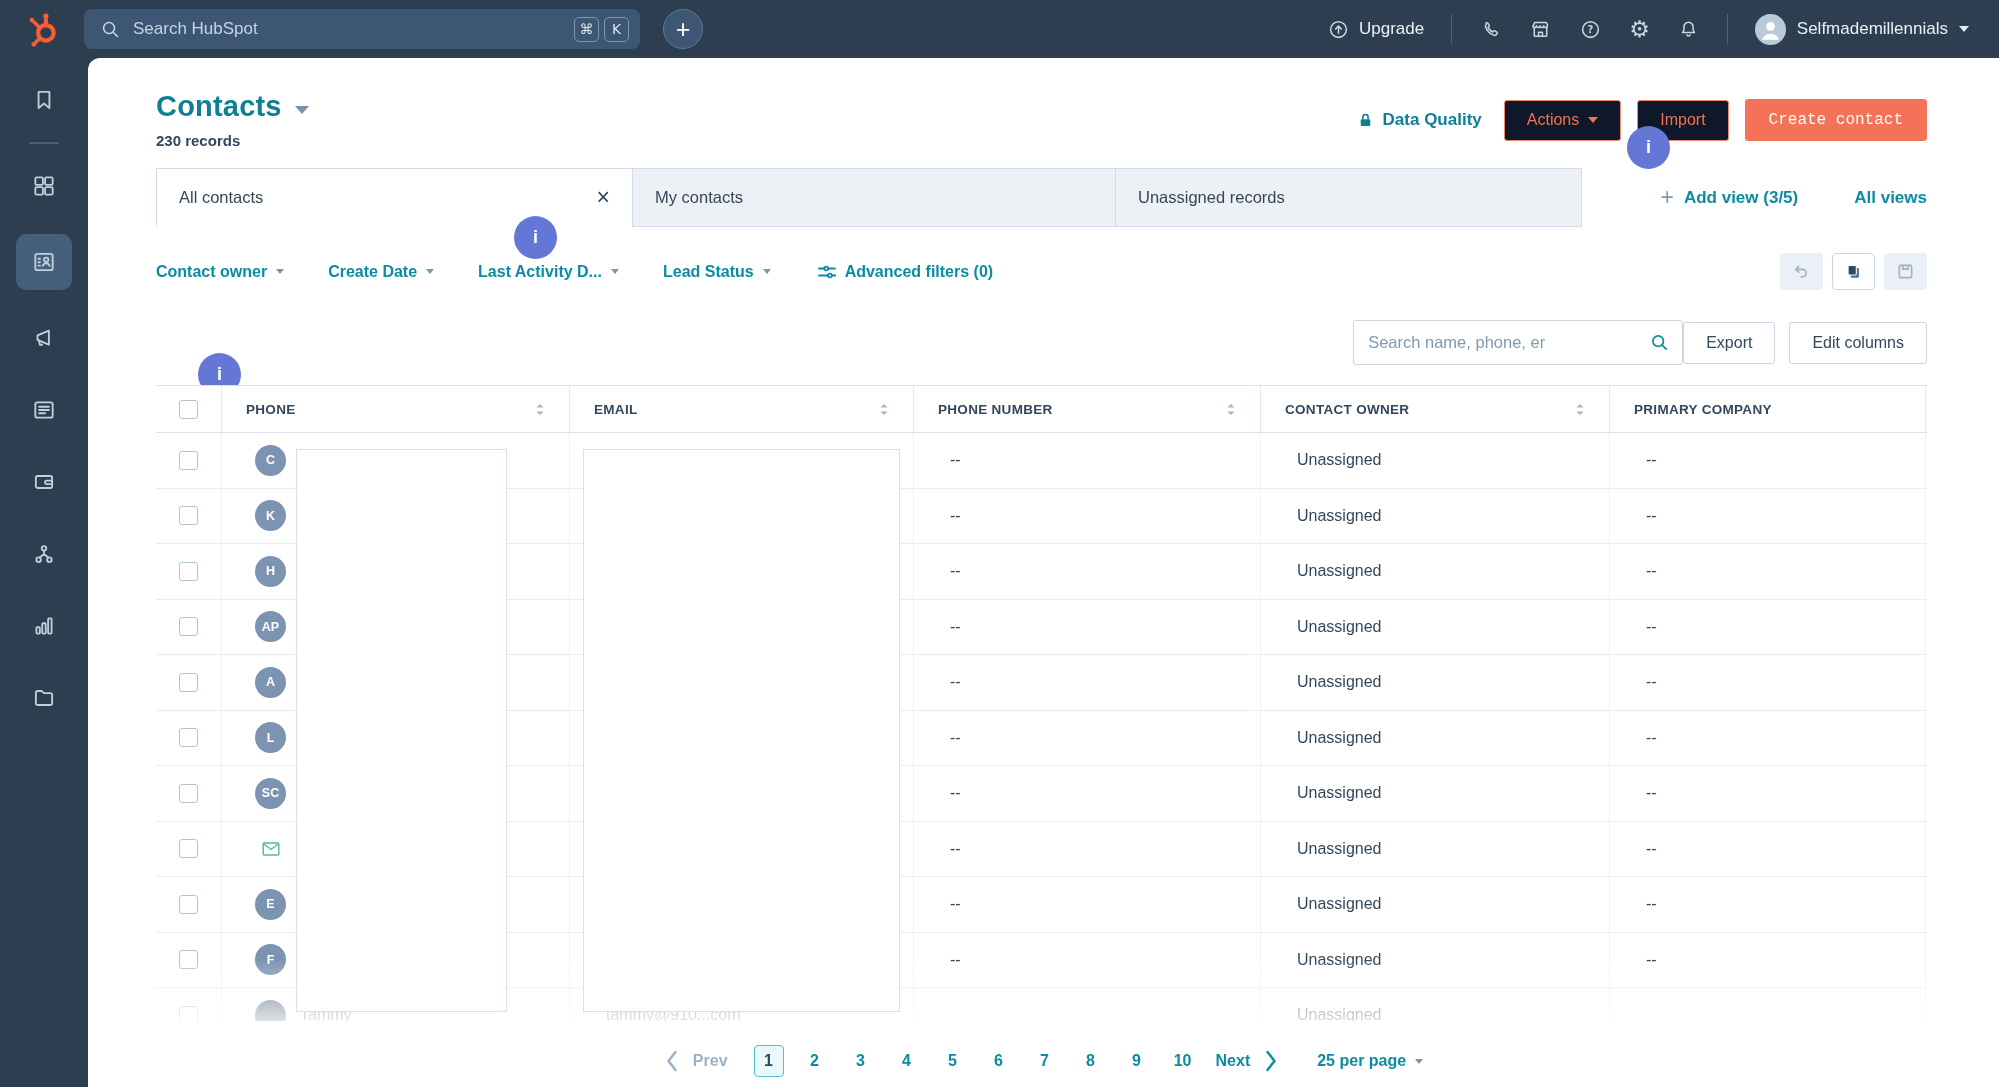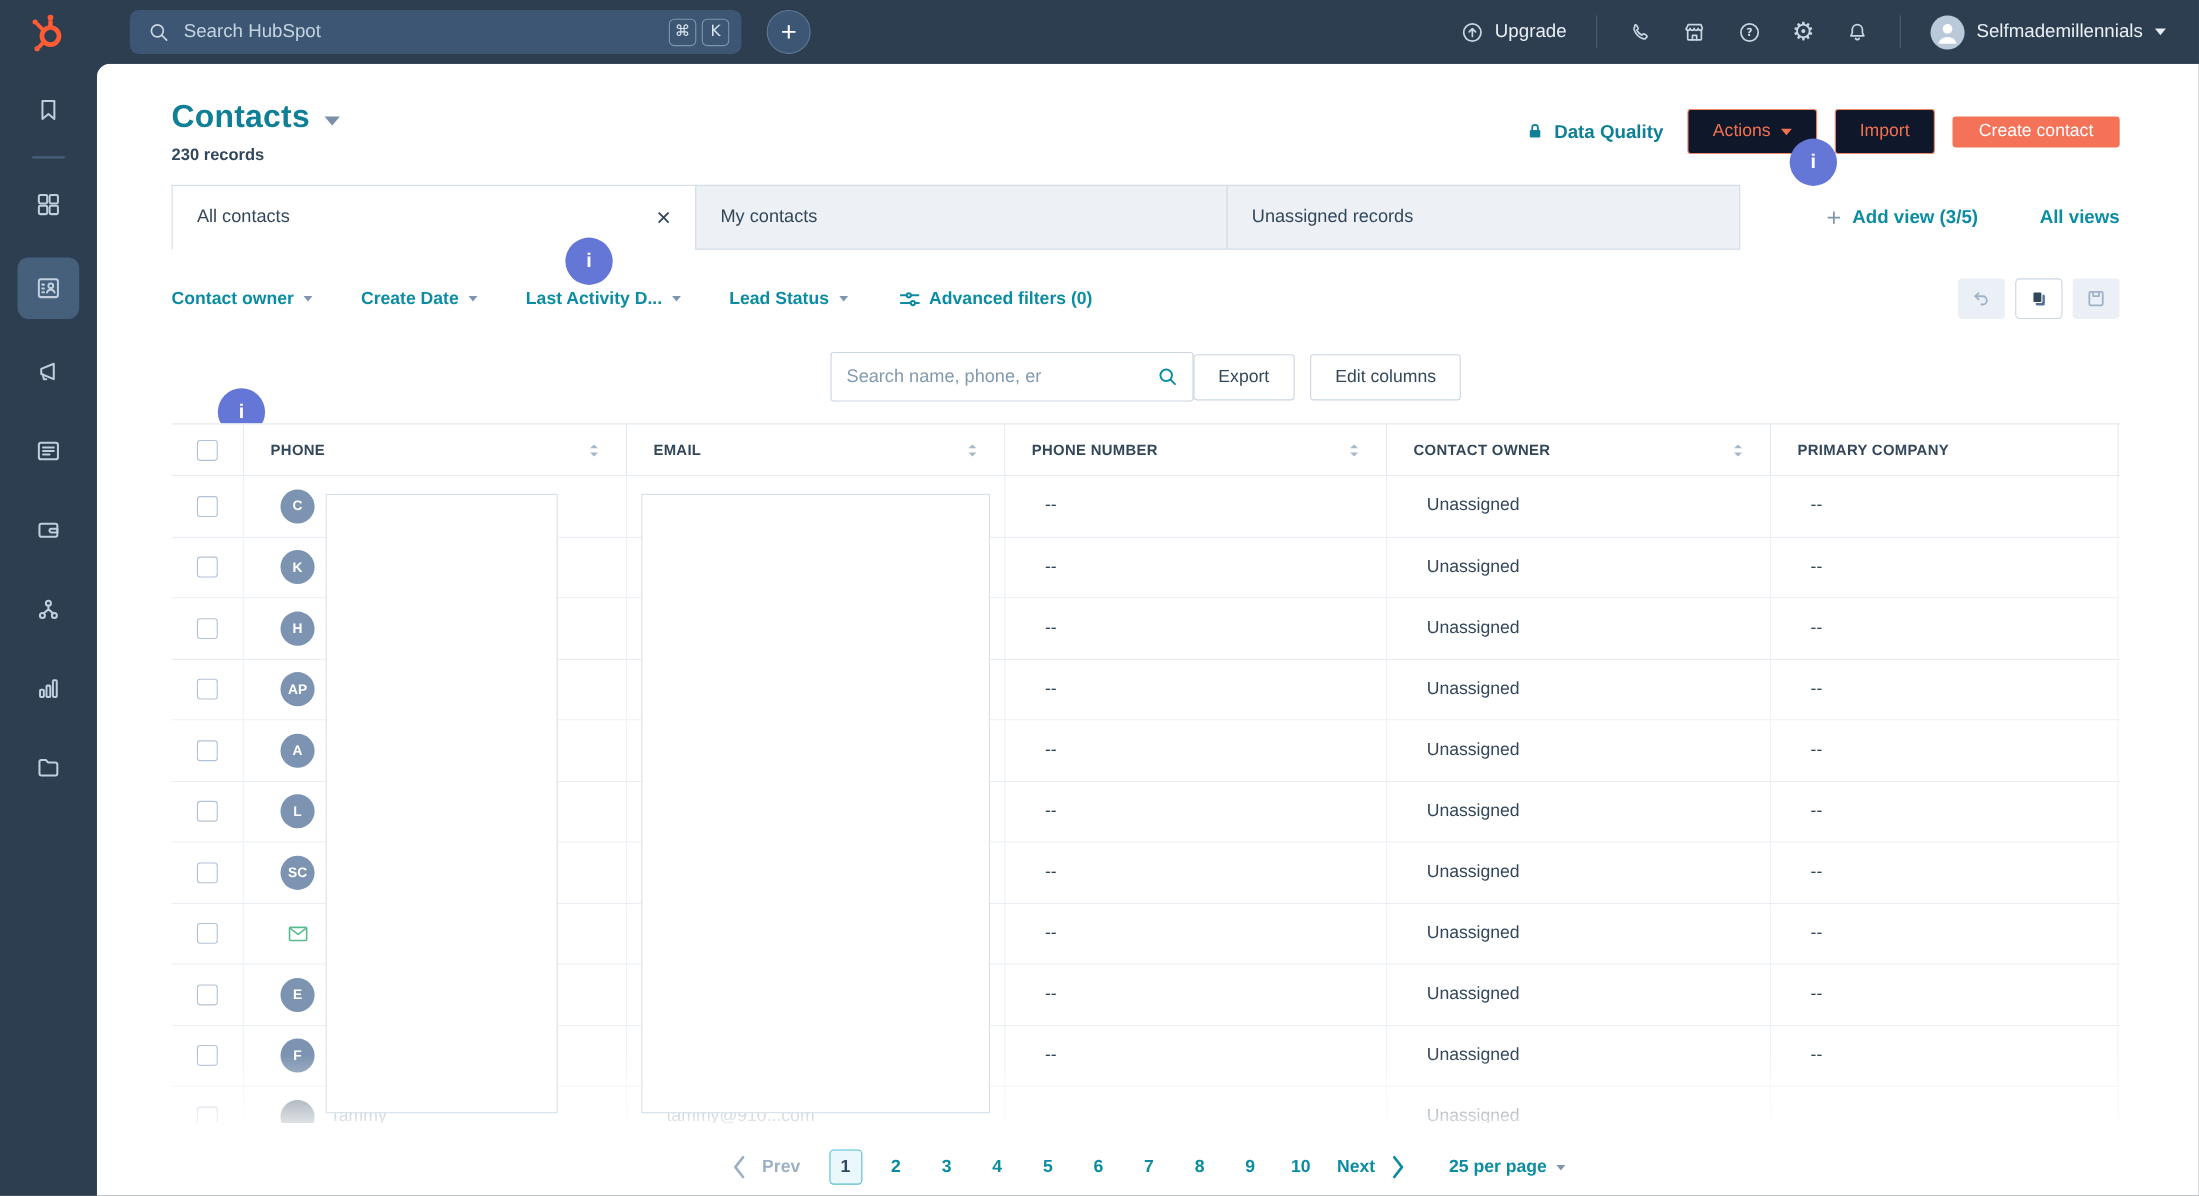--- a/index.html
+++ b/index.html
@@ -1,21 +1,21 @@
 <!DOCTYPE html>
 <html><head>
 <meta charset="utf-8">
 <style>
   *{box-sizing:border-box;margin:0;padding:0}
   body{width:1999px;height:1087px;background:#2d3e50;font-family:"Liberation Sans","DejaVu Sans",sans-serif;overflow:hidden;position:relative;color:#33475b}
 
   
   .topbar{position:absolute;top:0;left:0;right:0;height:58px;background:#2d3e50;display:flex;align-items:center;padding:0 30px 0 24px;z-index:10}
   .logo{width:40px;height:40px;display:flex;align-items:center;justify-content:center;cursor:pointer}
-  .global-search{margin-left:54px;width:556px;height:40px;background:#3d5673;border-radius:8px;display:flex;align-items:center;gap:11px;padding:0 11px 0 15px}
+  .global-search{margin-left:20px;width:556px;height:40px;background:#3d5673;border-radius:8px;display:flex;align-items:center;gap:11px;padding:0 11px 0 15px}
   .gs-text{color:#c4d4e2;font-size:17px;flex:1}
   .keys{display:flex;gap:5px}
   .key{min-width:25px;height:25px;border:1px solid #7e95ac;border-radius:5px;color:#dbe6f0;font-size:14px;display:flex;align-items:center;justify-content:center;padding:0 4px;font-family:"DejaVu Sans",sans-serif}
   .add-btn{margin-left:23px;width:40px;height:40px;border-radius:50%;background:#3d5673;border:1px solid #5e7a96;color:#fff;font-size:25px;display:flex;align-items:center;justify-content:center;line-height:1}
   .tb-right{margin-left:auto;display:flex;align-items:center;gap:27px}
   .tb-icon{display:flex;align-items:center;justify-content:center}
   .tb-icon svg{width:23px;height:23px;stroke:#c9d6e3;fill:none;stroke-width:1.6;stroke-linecap:round;stroke-linejoin:round}
   .upgrade{display:flex;align-items:center;gap:9px;color:#eaf0f6;font-size:17px}
   .vdiv{width:1px;height:30px;background:#47617c}
   .gear-glyph{font-size:23px;color:#c9d6e3;font-family:"DejaVu Sans",sans-serif;line-height:1}
@@ -36,21 +36,21 @@
   .head-row{height:95px;padding:32px 72px 0 68px;display:flex;justify-content:space-between;align-items:flex-start}
   .title-line{display:flex;align-items:center;gap:13px}
   .page-title{font-size:29px;font-weight:bold;color:#0e7f95;letter-spacing:.2px}
   .title-caret{width:0;height:0;border-left:7px solid transparent;border-right:7px solid transparent;border-top:8px solid #7a8fa8;margin-top:7px}
   .records{margin-top:9px;font-size:15px;font-weight:bold;color:#33475b}
   .head-actions{display:flex;align-items:center;gap:16px;margin-top:9px}
   .dq{display:flex;align-items:center;gap:8px;color:#0e7f95;font-weight:bold;font-size:17px;margin-right:6px;cursor:pointer}
   .dq svg{width:19px;height:19px}
   .btn-outline{height:41px;border:1px solid #f0886b;border-radius:3px;background:#0f172a;color:#f3724f;font-size:16px;padding:0 22px;display:flex;align-items:center;gap:9px;font-family:inherit}
   .caret-coral{width:0;height:0;border-left:5px solid transparent;border-right:5px solid transparent;border-top:6px solid #f3724f}
-  .btn-solid{height:28px;background:#f47257;border:none;border-radius:3px;color:#fff;font-size:16px;padding:0 24px;font-family:Liberation Sans, sans-serif}
+  .btn-solid{height:42px;background:#f47257;border:none;border-radius:3px;color:#fff;font-size:16px;padding:0 24px;font-family:Liberation Mono, monospace}
 
   
   .tab-strip{height:59px;margin-top:15px;display:flex;align-items:stretch;padding:0 72px 0 68px}
   .tab{width:477px;display:flex;align-items:center;padding:0 22px;background:#edf1f6;border:1px solid #d3dce6;margin-left:-1px;font-size:16.5px;color:#33475b;cursor:pointer}
   .tab:first-child{margin-left:0}
   .tab:nth-child(2){width:484px}
   .tab:nth-child(3){width:467px}
   .tab.active{background:#fff;border-bottom-color:#fff}
   .tab-label{flex:1}
   .tab-close{color:#33475b;font-size:23px;line-height:1}
@@ -63,21 +63,21 @@
   .filter-pill{display:flex;align-items:center;gap:9px;margin-right:44px;color:#0b8ca3;font-weight:bold;font-size:16px;cursor:pointer}
   .f-caret{width:0;height:0;border-left:4.5px solid transparent;border-right:4.5px solid transparent;border-top:5.5px solid #7d95ad}
   .adv{display:flex;align-items:center;gap:9px;color:#0b8ca3;font-weight:bold;font-size:16px;cursor:pointer}
   .adv svg{width:21px;height:21px;stroke:#0b8ca3;stroke-width:1.8;fill:none;stroke-linecap:round}
   .filter-actions{margin-left:auto;display:flex;gap:9px}
   .icon-btn{width:43px;height:37px;border-radius:4px;display:flex;align-items:center;justify-content:center;background:#eaf0f6;border:1px solid transparent}
   .icon-btn.enabled{background:#fff;border:1px solid #cbd6e2}
   .icon-btn svg{width:21px;height:21px}
 
   
-  .toolbar{height:45px;margin:30px 72px 0 68px;display:flex;align-items:center;justify-content:center}
+  .toolbar{height:45px;margin:30px 72px 0 68px;display:flex;align-items:center;justify-content:flex-end}
   .tsearch{width:330px;height:45px;border:1px solid #cbd6e2;border-radius:3px;display:flex;align-items:center;padding:0 12px 0 14px;background:#fff}
   .tsearch input{border:none;outline:none;flex:1;font-size:16.5px;color:#33475b;font-family:inherit;background:transparent;min-width:0}
   .tsearch input::placeholder{color:#8299af}
   .tsearch svg{width:21px;height:21px;stroke:#0b8ca3;stroke-width:2;fill:none;stroke-linecap:round}
   .tb-buttons{display:flex;gap:14px}
   .btn-plain{height:42px;border:1px solid #cbd6e2;background:#fff;border-radius:3px;color:#33475b;font-size:16px;padding:0 22px;font-family:inherit}
 
   
   .table-zone{position:relative;z-index:2;margin:20px 72px 0 68px;background:#fff}
   .thead,.trow{display:grid;grid-template-columns:66px 348px 344px 347px 349px 316px}

